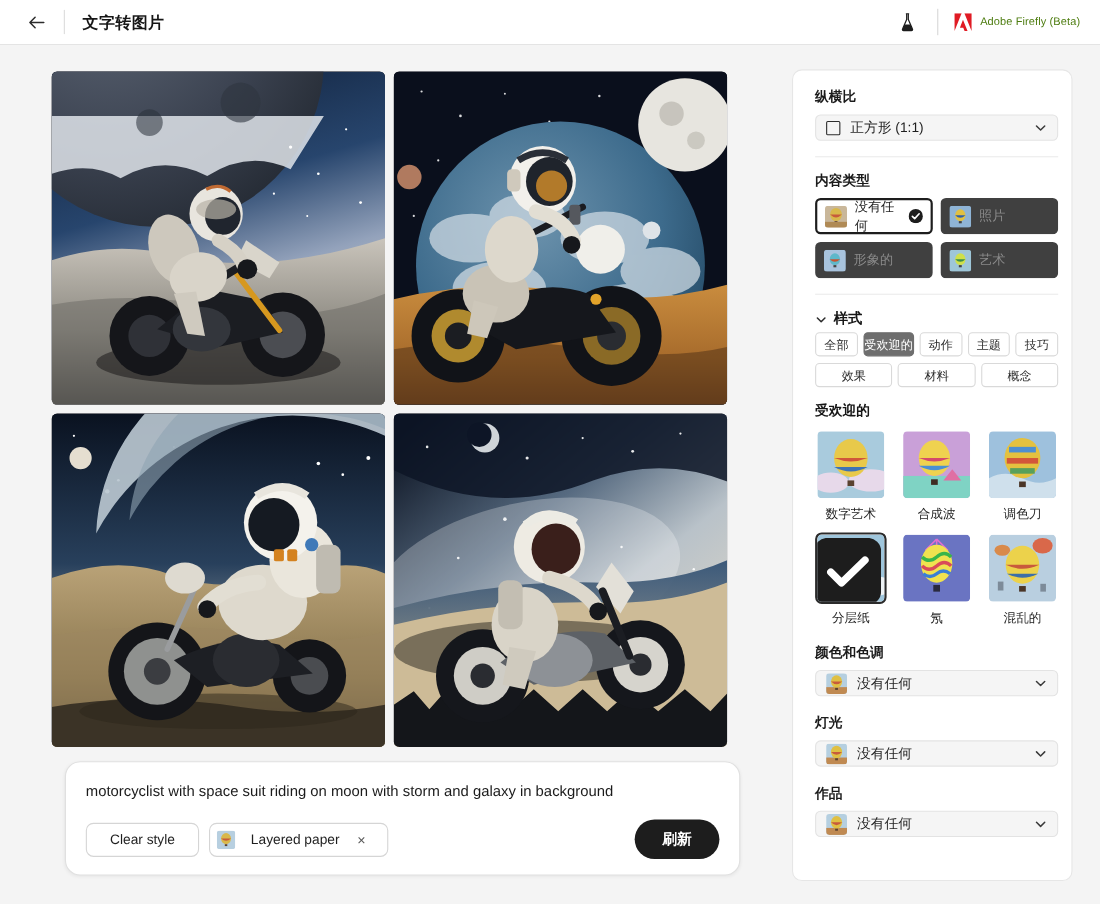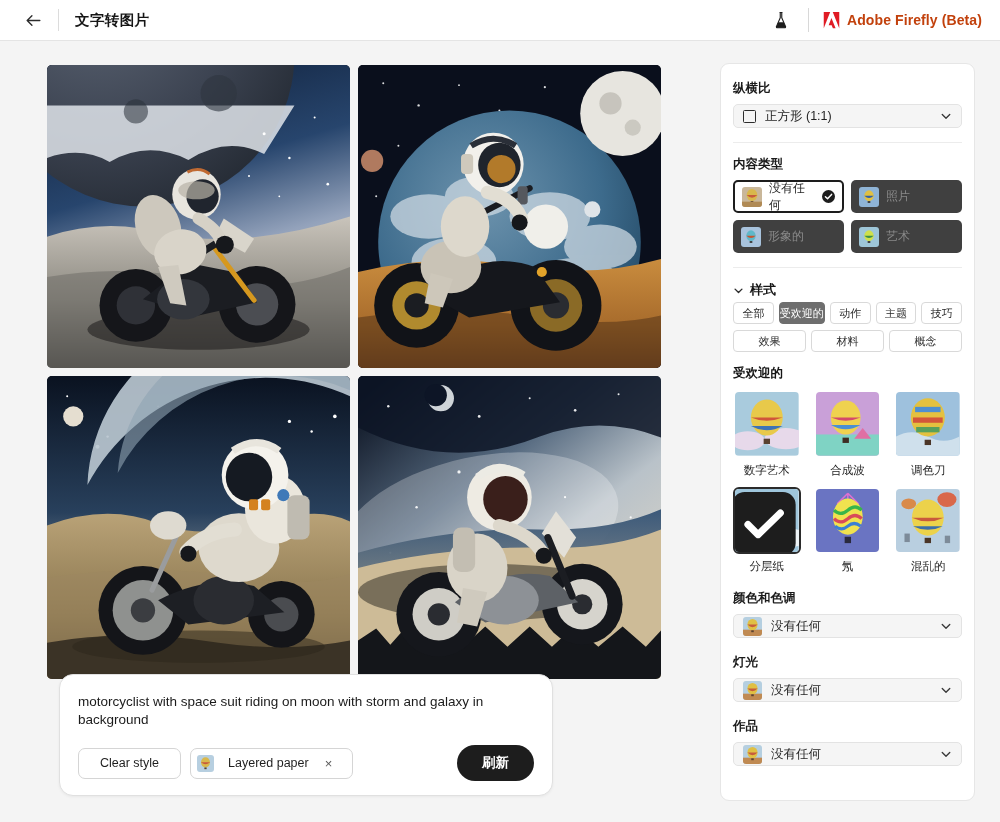--- a/index.html
+++ b/index.html
@@ -29,21 +29,21 @@
   .hdr-title { font-size: 14.5px; font-weight: 600; letter-spacing: .4px; }
   .hdr-right { margin-left: auto; display: flex; align-items: center; gap: 0; }
   .flask-btn {
     width: 28px; height: 28px; display: flex; align-items: center; justify-content: center;
     cursor: pointer;
   }
   .flask-btn svg { width: 16px; height: 18px; }
   .hdr-divider2 { width: 1px; height: 24px; background: #d8d8d8; margin: 0 13px; }
   .brand { display: flex; align-items: center; gap: 6px; cursor: pointer; }
   .brand-mark { width: 19px; height: 17px; }
-  .brand-text { font-size: 14px; font-weight: 700; color: #c2410c; letter-spacing: .1px; }
+  .brand-text { font-size: 10px; font-weight: 400; color: #4d7c0f; letter-spacing: .1px; }
 
   
   .body-wrap { display: flex; height: 781px; padding: 0; }
   .left-col {
     width: 707px; position: relative;
     display: flex; flex-direction: column;
     align-items: center;
     padding-top: 24px;
   }
 
@@ -57,21 +57,21 @@
   .result-tile {
     width: 303px; height: 303px; border-radius: 5px;
     overflow: hidden; position: relative; cursor: pointer;
     background: #10131c;
   }
   .result-tile svg { display: block; width: 100%; height: 100%; }
 
   
   .prompt-bar {
     position: absolute; left: 59px; bottom: 26px;
-    width: 494px; background: #ffffff;
+    width: 614px; background: #ffffff;
     border: 1px solid #e0e0e0; border-radius: 14px;
     padding: 18px 18px 14px 18px;
     box-shadow: 0 1px 3px rgba(0,0,0,.05);
   }
   .prompt-text {
     font-size: 13.5px; color: #1b1b1b; line-height: 1.35;
     margin-bottom: 16px; cursor: text;
   }
   .prompt-row { display: flex; align-items: center; }
   .pill-btn {
@@ -97,21 +97,21 @@
     display: flex; align-items: center; justify-content: center;
     cursor: pointer; font-family: inherit;
   }
 
   
   .right-panel {
     width: 255px; margin-top: 22px; margin-left: 13px;
     background: #ffffff; border: 1px solid #e6e6e6;
     border-radius: 9px;
     height: 738px; overflow: hidden;
-    padding: 16px 12px 0 12px;
+    padding: 16px 12px 0 20px;
   }
   .sec-label { font-size: 12.5px; font-weight: 700; color: #1b1b1b; margin-bottom: 7px; }
   .select-box {
     height: 24px; background: #f5f5f5; border: 1px solid #e3e3e3;
     border-radius: 5px; display: flex; align-items: center;
     padding: 0 9px; gap: 9px; cursor: pointer;
   }
   .select-icon-sq { width: 13px; height: 13px; border: 1.6px solid #2d2d2d; border-radius: 1.5px; flex: none; }
   .select-thumb { width: 19px; height: 19px; border-radius: 3px; overflow: hidden; flex: none; }
   .select-thumb svg { display: block; width: 100%; height: 100%; }

